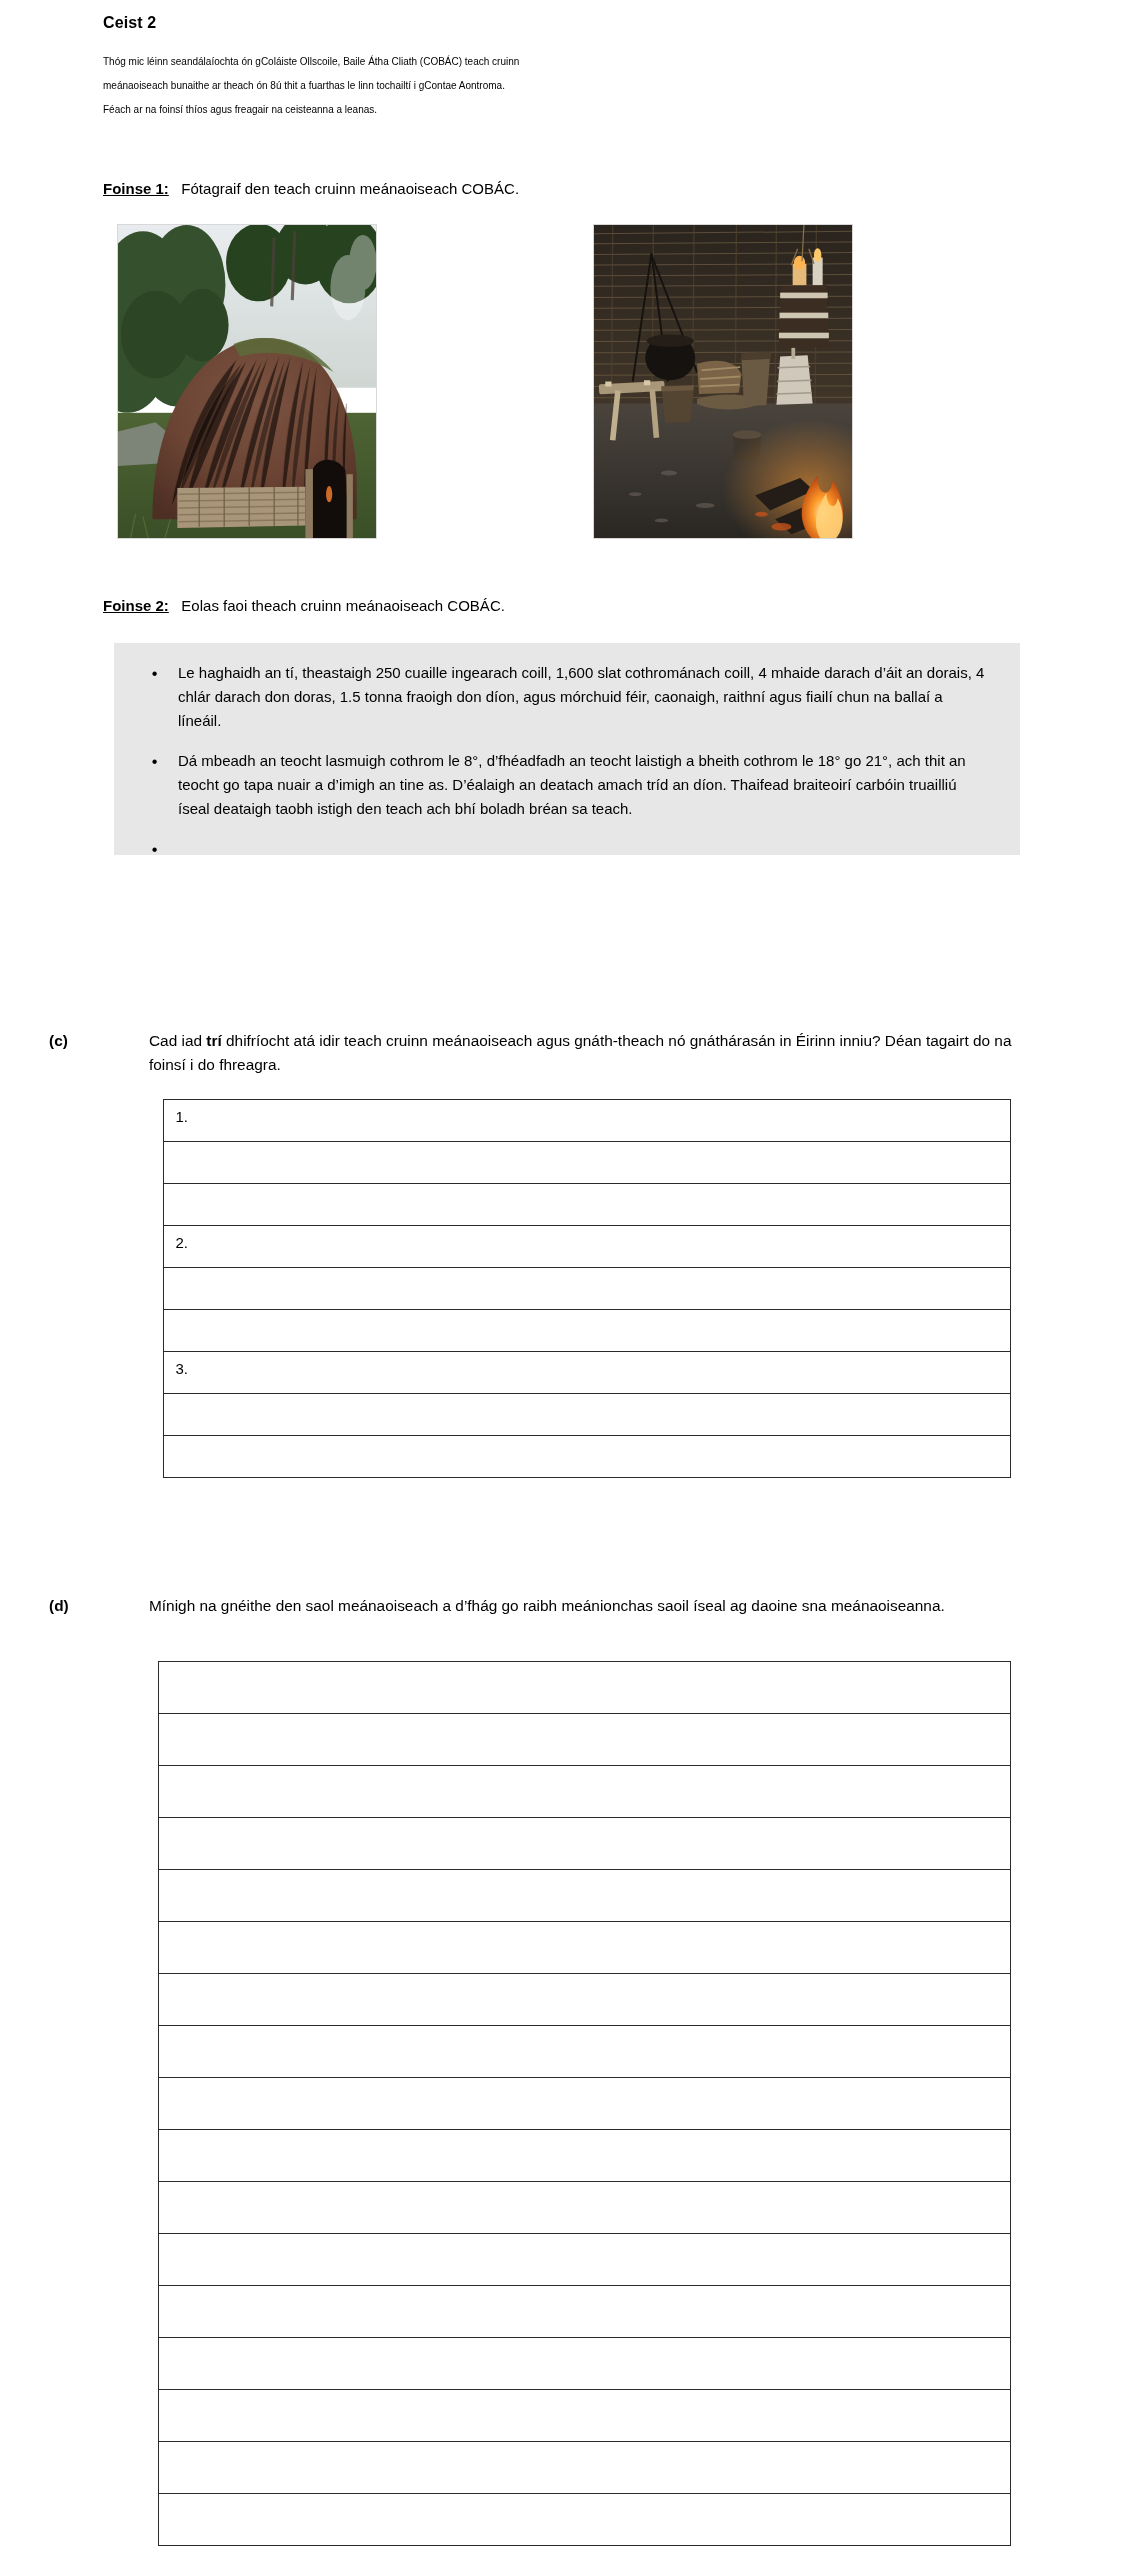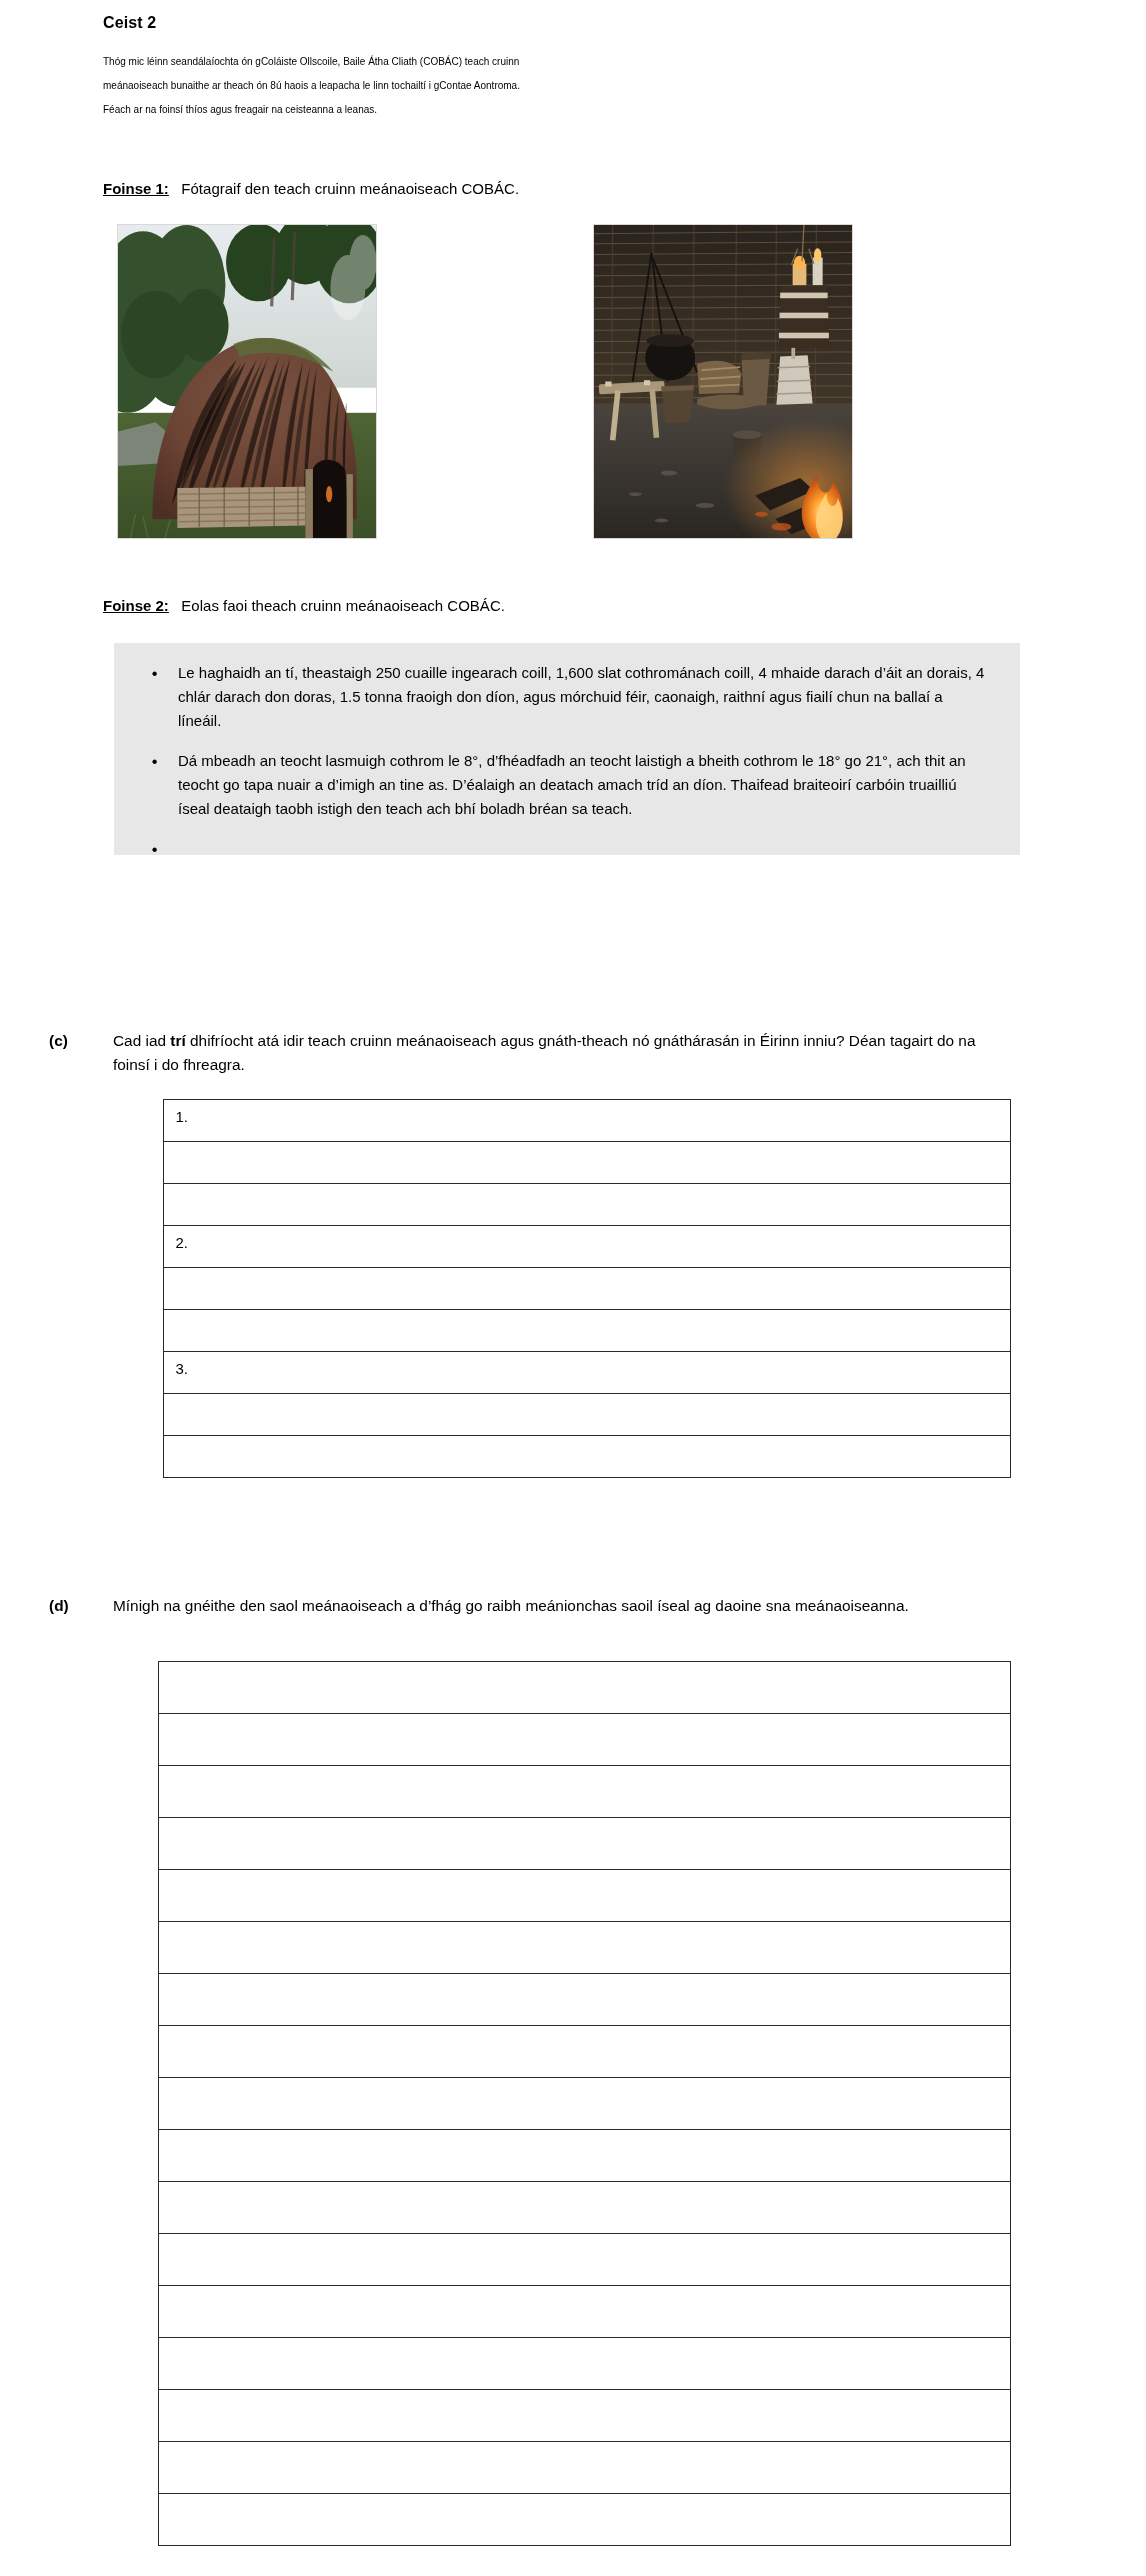--- a/index.html
+++ b/index.html
@@ -113,21 +113,21 @@
     line-height: 24px;
   }
   .question .qlabel {
     position: absolute;
     left: 0;
     top: 0;
     width: 44px;
     font-weight: bold;
   }
   .question .qtext {
-    margin-left: 64px;
+    margin-left: 100px;
   }
   .question .qtext b { font-weight: bold; }
   #question-c { top: 1029px; }
   #question-d { top: 1594px; }
 
   
   .answer-table {
     position: absolute;
     border-collapse: collapse;
     table-layout: fixed;
@@ -161,21 +161,21 @@
 </style>
 </head>
 <body>
 
 <div class="page">
 
   <div class="q-title">Ceist 2</div>
 
   <div class="intro">
     <span>Thóg mic léinn seandálaíochta ón gColáiste Ollscoile, Baile Átha Cliath (COBÁC) teach cruinn</span>
-    <span>meánaoiseach bunaithe ar theach ón 8ú haois a leapacha le linn tochailtí i gContae Aontroma.</span>
+    <span>meánaoiseach bunaithe ar theach ón 8ú thit a fuarthas le linn tochailtí i gContae Aontroma.</span>
     <span>Féach ar na foinsí thíos agus freagair na ceisteanna a leanas.</span>
   </div>
 
   <div class="foinse-label" id="foinse1-label">
     <span class="lbl">Foinse 1:</span>
     <span class="txt" style="white-space: pre;">  Fótagraif den teach cruinn meánaoiseach COBÁC.</span>
   </div>
 
   <div class="photos">
 

